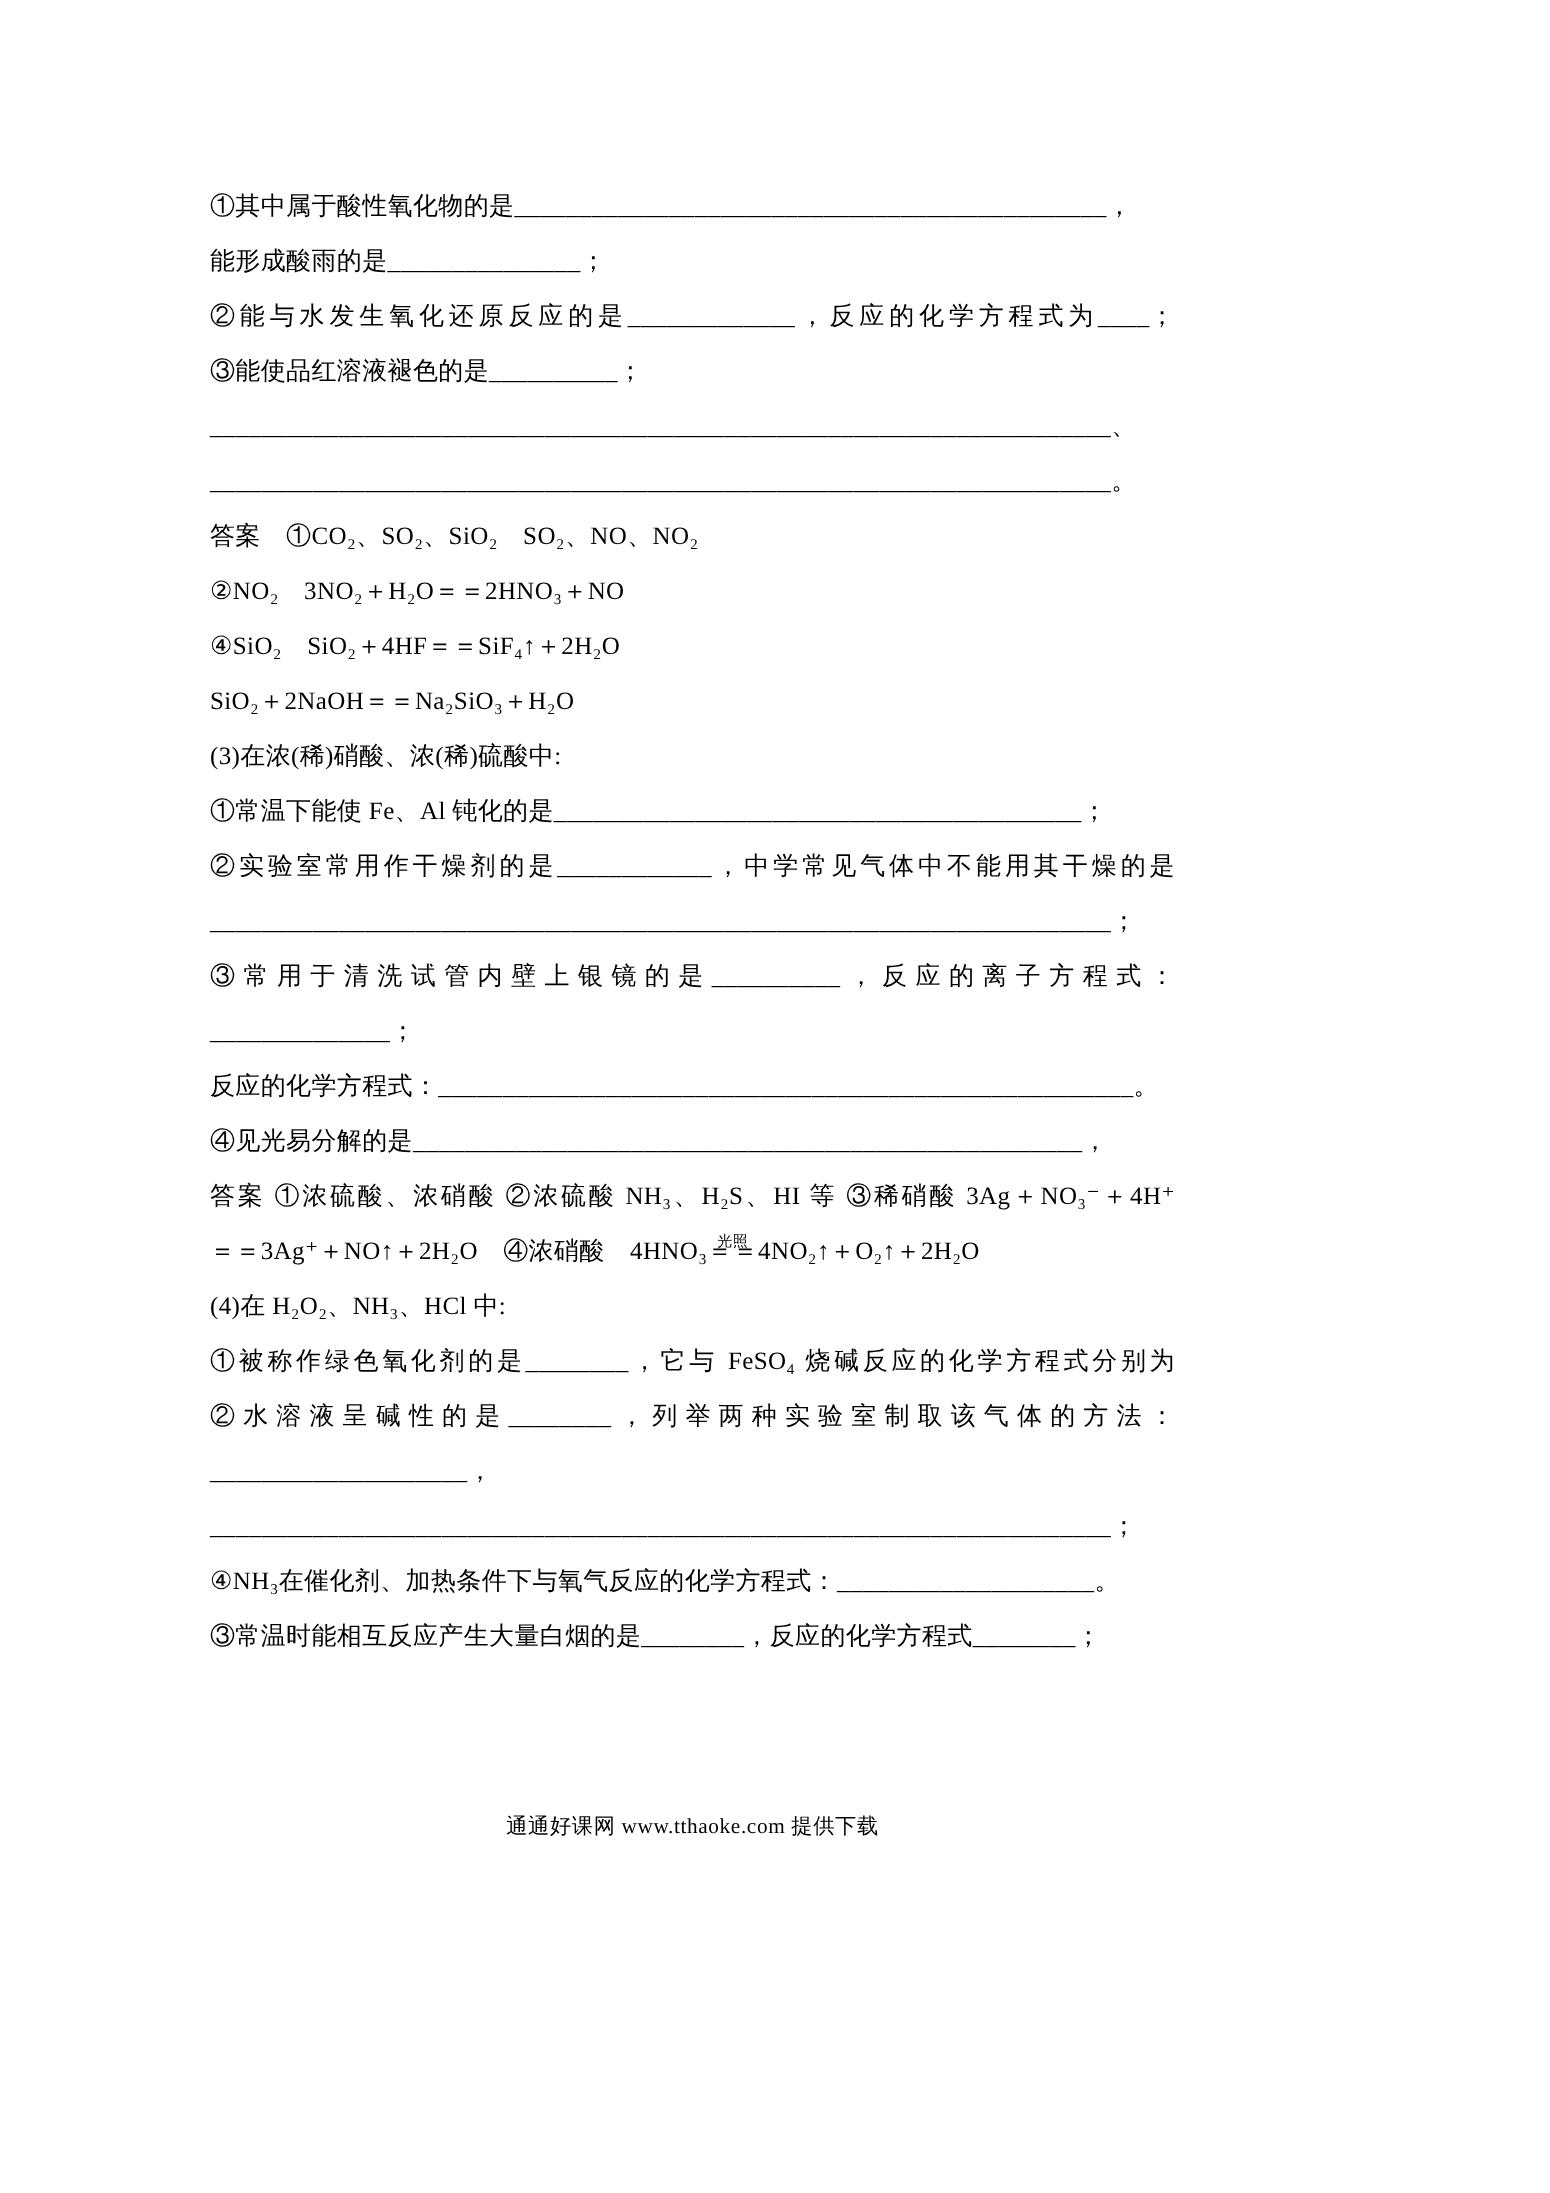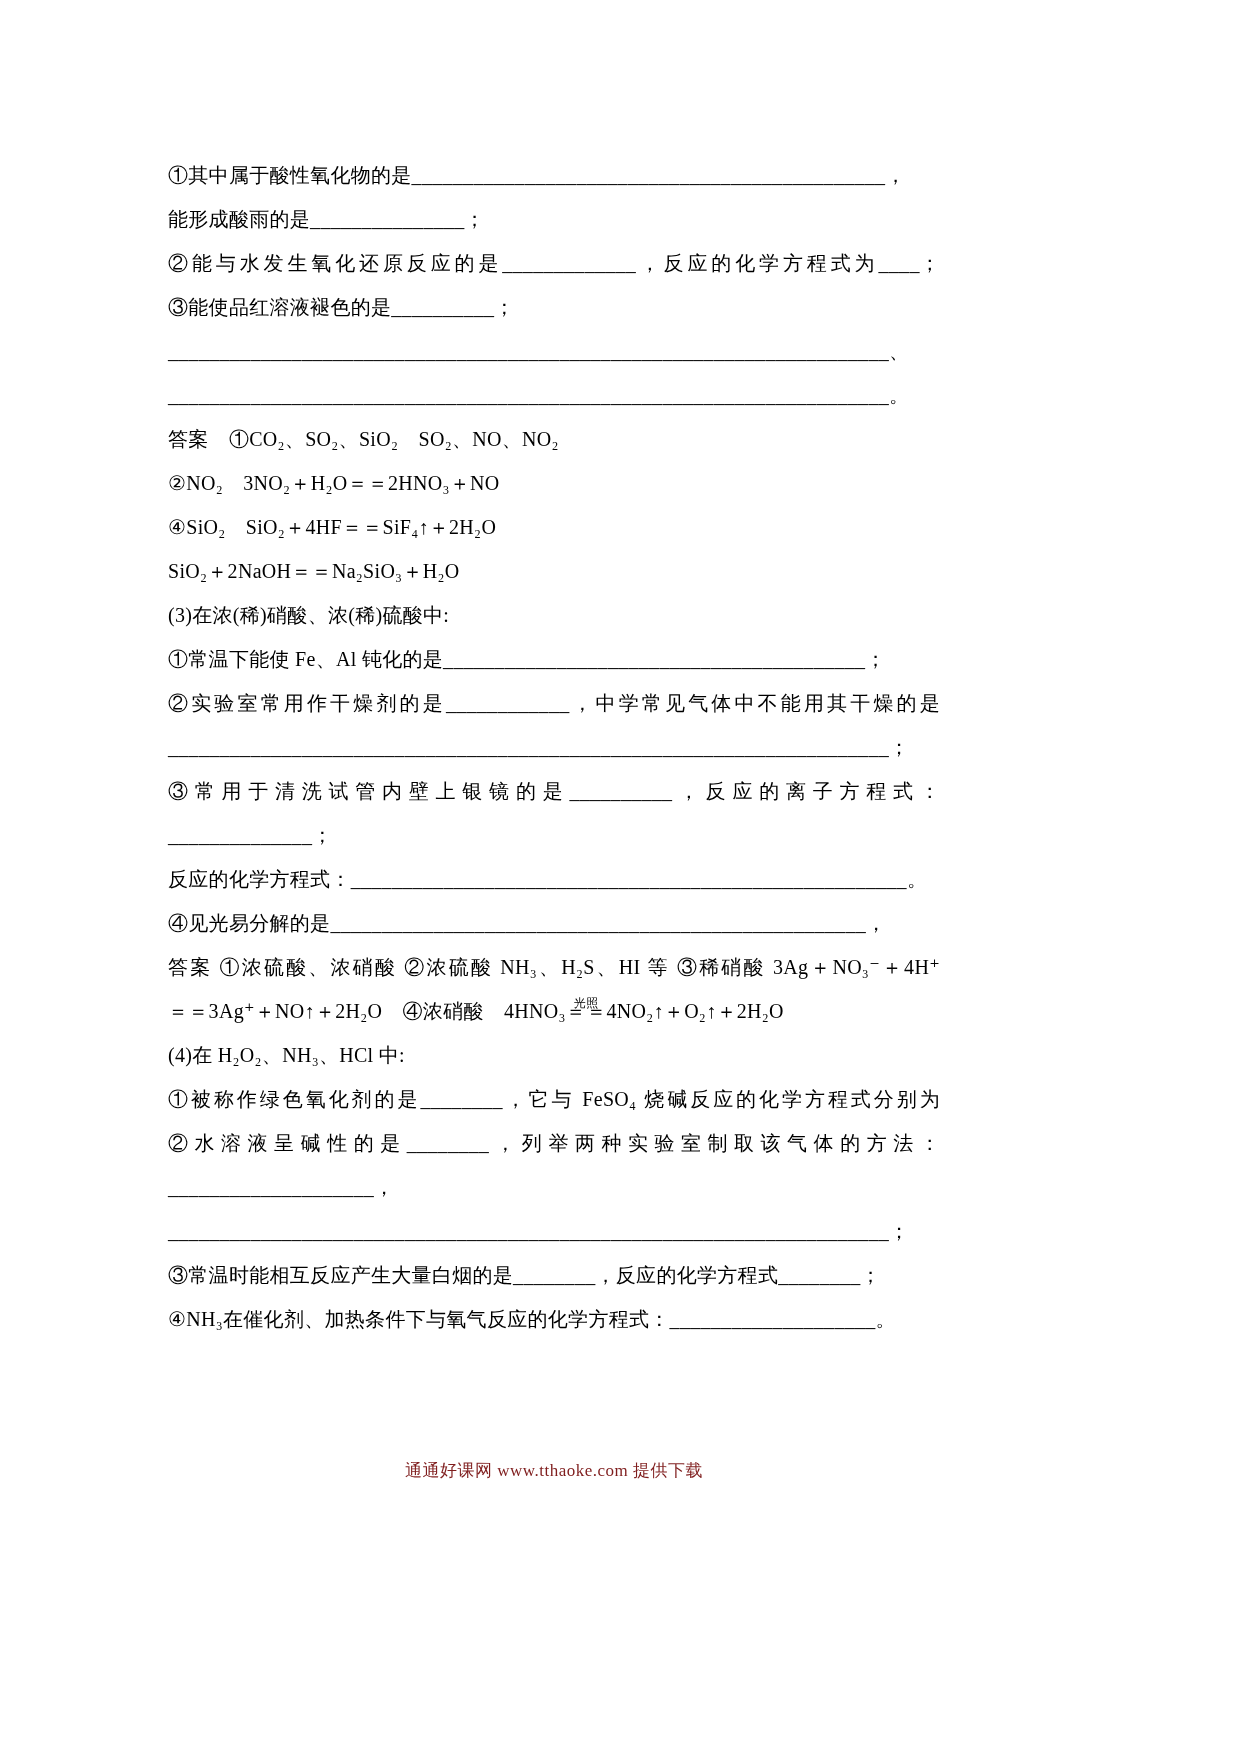--- a/index.html
+++ b/index.html
@@ -7,21 +7,21 @@
   body {
     width: 1240px;
     height: 1754px;
     position: relative;
     font-family: "Liberation Serif", "DejaVu Serif", serif;
     color: #000000;
     overflow: hidden;
   }
   .sheet {
     position: absolute;
-    top: 15px; left: 0;
+    top: 5px; left: 0;
     width: 1240px;
     height: 1372px;
     background: #ffffff;
   }
   .content {
     position: absolute;
     top: 138px;
     left: 168px;
     width: 772px;
   }
@@ -52,21 +52,21 @@
     line-height: 1;
     white-space: nowrap;
   }
   .footer {
     position: absolute;
     top: 1444px;
     left: 168px;
     width: 772px;
     text-align: center;
     font-size: 17px;
-    color: #7f1d1d;
+    color: #000000;
     letter-spacing: 0.5px;
   }
 </style>
 </head>
 <body>
 
 <div class="sheet">
   <div class="content">
 
     <p class="line">①其中属于酸性氧化物的是______________________________________________，</p>
@@ -90,19 +90,19 @@
     <p class="line">④见光易分解的是____________________________________________________，</p>
 
     <p class="line just">答案 ①浓硫酸、浓硝酸 ②浓硫酸 NH₃、H₂S、HI 等 ③稀硝酸 3Ag＋NO₃⁻＋4H⁺</p>
     <p class="line"><span>＝＝3Ag⁺＋NO↑＋2H₂O　④浓硝酸　4HNO₃</span><span class="overeq"><span class="cond">光照</span><span>＝＝</span></span><span>4NO₂↑＋O₂↑＋2H₂O</span></p>
 
     <p class="line">(4)在 H₂O₂、NH₃、HCl 中:</p>
     <p class="line just">①被称作绿色氧化剂的是________，它与 FeSO₄ 烧碱反应的化学方程式分别为</p>
     <p class="line just">②水溶液呈碱性的是________，列举两种实验室制取该气体的方法：</p>
     <p class="line">____________________，</p>
     <p class="line">______________________________________________________________________；</p>
+    <p class="line">④NH₃在催化剂、加热条件下与氧气反应的化学方程式：____________________。</p>
     <p class="line">③常温时能相互反应产生大量白烟的是________，反应的化学方程式________；</p>
-    <p class="line">④NH₃在催化剂、加热条件下与氧气反应的化学方程式：____________________。</p>
 
   </div>
 
   <div class="footer">通通好课网  www.tthaoke.com  提供下载</div>
 </div>
 
 </body></html>

